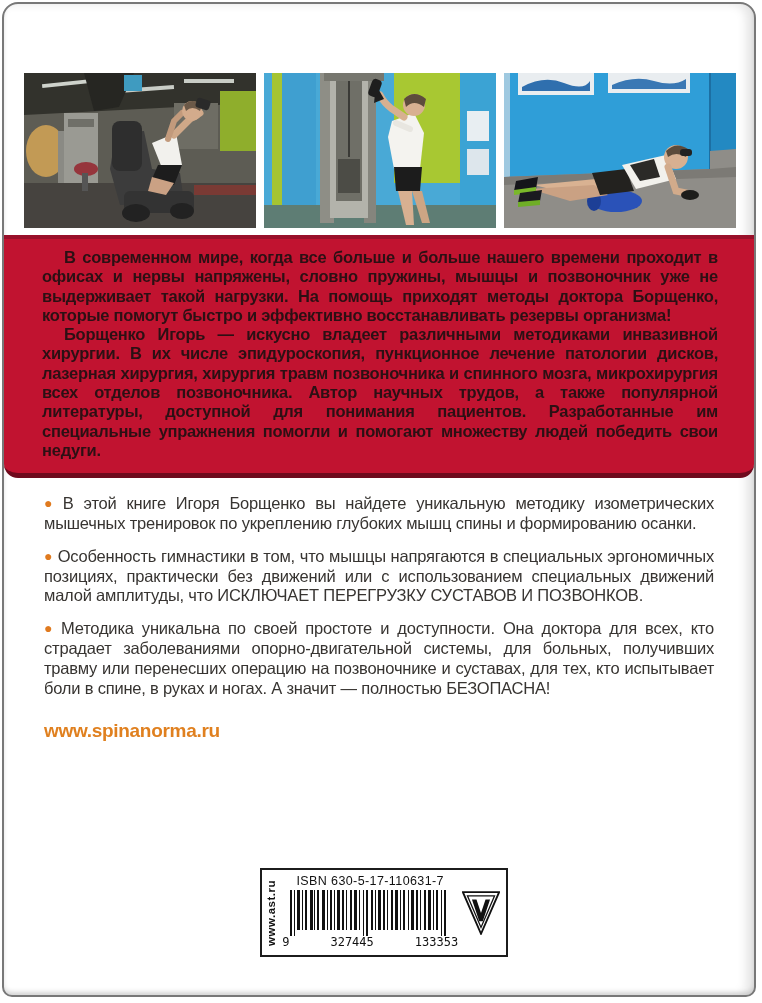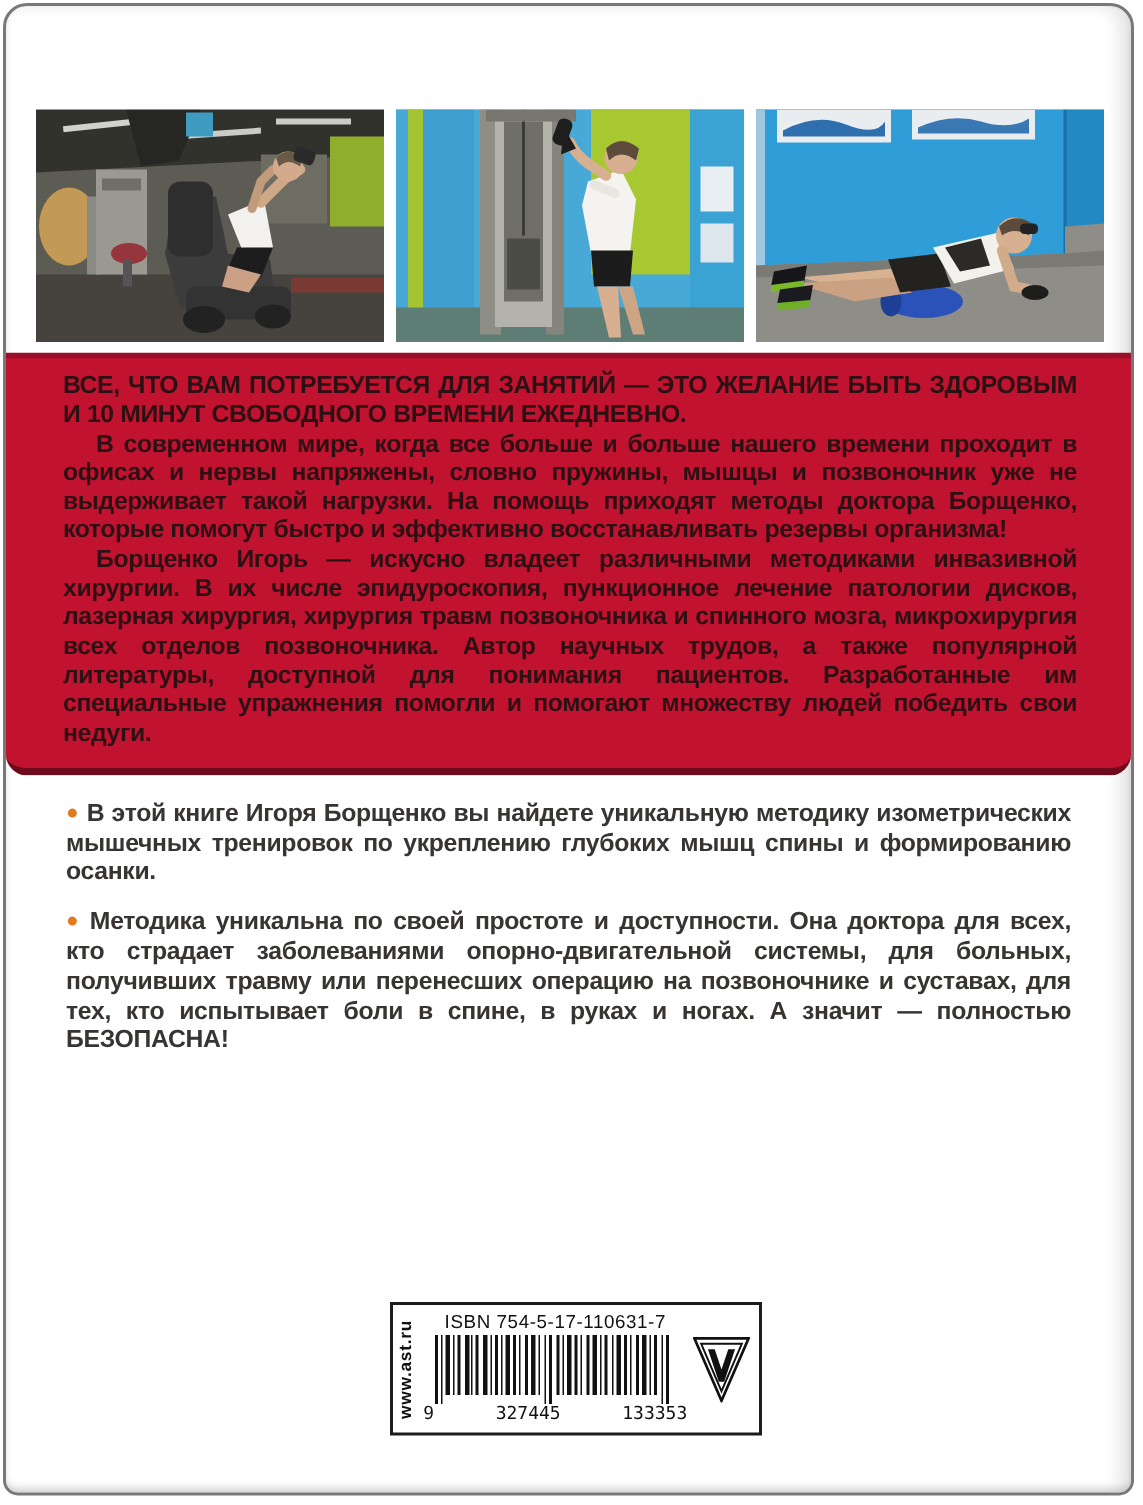--- a/index.html
+++ b/index.html
@@ -21,21 +21,21 @@
     border-top:4px solid #99102a;border-bottom:5px solid #6f0a1d;
     border-radius:0 0 14px 14px;
     padding:9px 36px 13px 38px;color:#2c1014;
   }
   .red-panel p{margin:0;font-size:16.5px;line-height:1.17;font-weight:700;
     letter-spacing:-.25px;text-align:justify;}
   .red-panel p.indent{text-indent:22px;}
   
   .bullets{margin:16px 40px 0 40px;}
   .bullet-item{margin:0 0 13px 0;font-size:16.5px;line-height:1.2;color:#373431;
-    letter-spacing:-.2px;text-align:justify;font-weight:700;}
+    letter-spacing:-.2px;text-align:justify;font-weight:400;}
   .bullet-dot{color:#e07a1f;font-size:14px;margin-right:5px;position:relative;top:-1px;}
   
   .website{margin:22px 40px 0 40px;font-size:19px;font-weight:700;color:#e0801f;letter-spacing:-.3px;}
   
   .barcode-box{
     position:absolute;left:256px;top:864px;width:248px;height:89px;
     border:2px solid #1c1c1c;background:#fff;box-sizing:border-box;
     display:flex;align-items:stretch;
   }
   .bc-vert{width:20px;display:flex;align-items:center;justify-content:center;}
@@ -155,37 +155,38 @@
 
         <path d="M12 108 L34 104 L32 116 L10 118 Z" fill="#15151a"></path>
         <path d="M10 117 L32 114 L32 119 L10 122 Z" fill="#7ab82a"></path>
         <path d="M16 120 L38 117 L36 128 L14 130 Z" fill="#1a1a20"></path>
         <path d="M14 129 L36 127 L36 132 L14 134 Z" fill="#6fae26"></path>
       </svg>
     </div>
   </div>
 
   <div class="red-panel">
-    <p>ВСЕ, ЧТО ВАМ ПОТРЕБУЕТСЯ ДЛЯ ЗАНЯТИЙ — ЭТО ЖЕЛАНИЕ БЫТЬ ЗДОРОВЫМ И 10 МИНУТ СВОБОДНОГО ВРЕМЕНИ ЕЖЕДНЕВНО.</p>
     <p class="indent">В современном мире, когда все больше и больше нашего времени проходит в офисах и нервы напряжены, словно пружины, мышцы и позвоночник уже не выдерживает такой нагрузки. На помощь приходят методы доктора Борщенко, которые помогут быстро и эффективно восстанавливать резервы организма!</p>
     <p class="indent">Борщенко Игорь — искусно владеет различными методиками инвазивной хирургии. В их числе эпидуроскопия, пункционное лечение патологии дисков, лазерная хирургия, хирургия травм позвоночника и спинного мозга, микрохирургия всех отделов позвоночника. Автор научных трудов, а также популярной литературы, доступной для понимания пациентов. Разработанные им специальные упражнения помогли и помогают множеству людей победить свои недуги.</p>
   </div>
 
   <div class="bullets">
     <p class="bullet-item"><span class="bullet-dot">●</span><span>В этой книге Игоря Борщенко вы найдете  уникальную методику изометрических мышечных тренировок по укреплению глубоких мышц спины и формированию осанки.</span></p>
+    <p class="bullet-item"><span class="bullet-dot">●</span><span>Особенность гимнастики в том, что мышцы напрягаются в специальных эргономичных позициях, практически без движений или с использованием специальных движений малой амплитуды, что ИСКЛЮЧАЕТ ПЕРЕГРУЗКУ СУСТАВОВ И ПОЗВОНКОВ.</span></p>
     <p class="bullet-item"><span class="bullet-dot">●</span><span>Методика уникальна по своей простоте и доступности. Она доктора для всех, кто страдает заболеваниями опорно-двигательной системы, для больных, получивших травму или перенесших операцию на позвоночнике и суставах, для тех, кто испытывает боли в спине, в руках и ногах. А значит — полностью БЕЗОПАСНА!</span></p>
   </div>
 
+  <div class="website">www.spinanorma.ru</div>
 
   <div class="barcode-box">
     <div class="bc-vert">
       <span>www.ast.ru</span>
     </div>
     <div class="bc-main">
-      <div class="bc-isbn">ISBN 754-5-17-110631-7</div>
+      <div class="bc-isbn">ISBN 630-5-17-110631-7</div>
       <svg class="bc-bars" viewBox="0 0 172 46" preserveAspectRatio="none">
         <g fill="#111">
           <rect x="6" y="0" width="2" height="46"></rect>
             <rect x="10" y="0" width="1" height="46"></rect>
           <rect x="13" y="0" width="3" height="40"></rect>
             <rect x="18" y="0" width="1" height="40"></rect>
           <rect x="21" y="0" width="2" height="40"></rect>
             <rect x="26" y="0" width="3" height="40"></rect>
           <rect x="30" y="0" width="1" height="40"></rect>
             <rect x="33" y="0" width="2" height="40"></rect>

